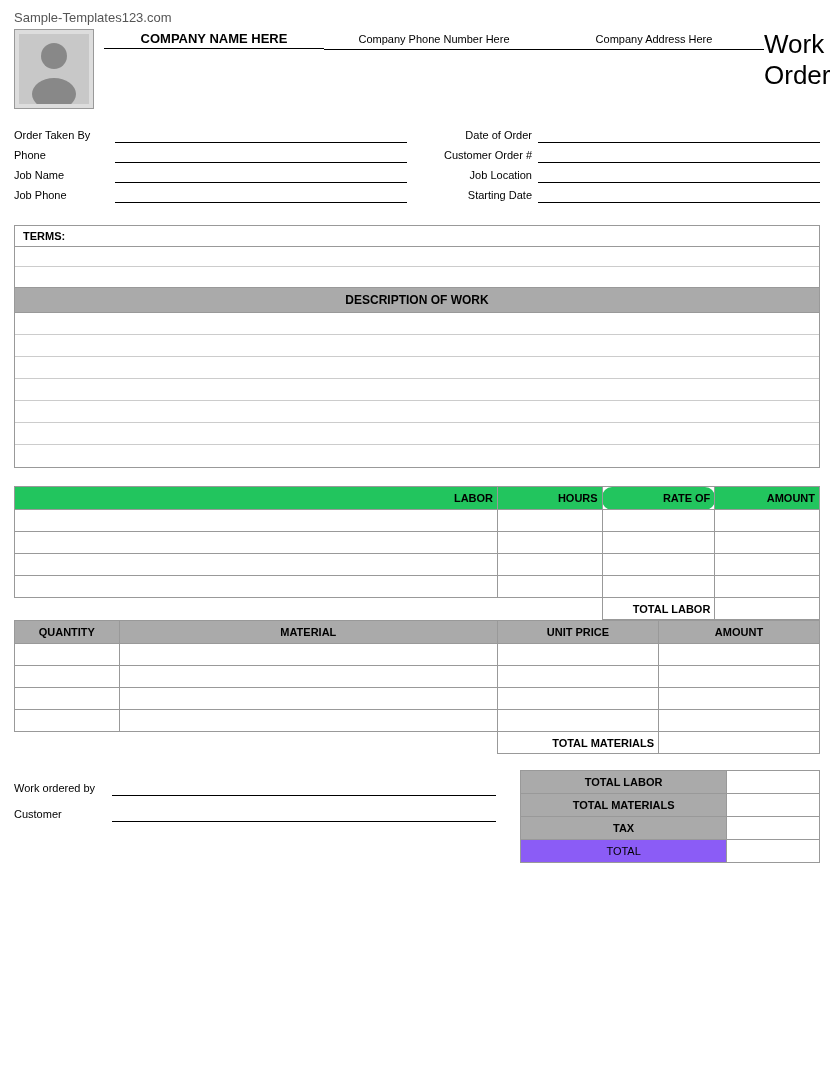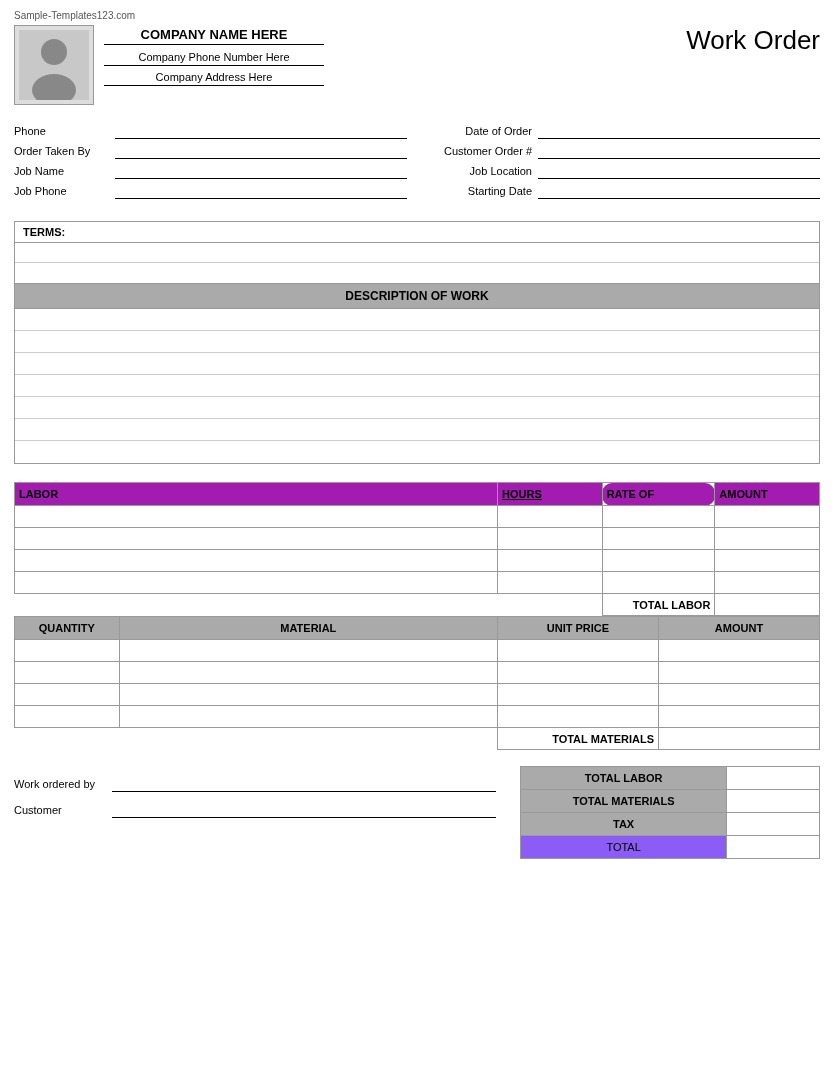--- a/index.html
+++ b/index.html
@@ -6,21 +6,21 @@
     body {
       font-family: Arial, sans-serif;
       font-size: 11px;
       background: #fff;
       color: #000;
       width: 834px;
       min-height: 1082px;
       padding: 10px 14px;
     }
     .watermark {
-      font-size: 10px;
+      font-size: 13px;
       color: #555;
       margin-bottom: 4px;
     }
     .header {
       display: flex;
       justify-content: space-between;
       align-items: flex-start;
       margin-bottom: 18px;
     }
     .header-left {
@@ -37,21 +37,21 @@
       align-items: center;
       justify-content: center;
       overflow: hidden;
     }
     .avatar svg {
       width: 70px;
       height: 70px;
     }
     .company-info {
       display: flex;
-      flex-direction: column;
+      flex-direction: row;
       justify-content: flex-end;
       padding-top: 2px;
     }
     .company-name {
       font-size: 13px;
       font-weight: bold;
       border-bottom: 1px solid #000;
       min-width: 220px;
       padding-bottom: 2px;
       margin-bottom: 4px;
@@ -132,26 +132,26 @@
     .desc-row:last-child {
       border-bottom: none;
     }
     
     .labor-table {
       width: 100%;
       border-collapse: collapse;
       margin-bottom: 0;
     }
     .labor-table th {
-      background: #a21caf;
+      background: #22c55e;
       border: 1px solid #999;
       padding: 5px 4px;
       font-size: 11px;
       font-weight: bold;
-      text-align: left;
+      text-align: right;
     }
     .labor-table td {
       border: 1px solid #999;
       height: 22px;
       padding: 2px 4px;
     }
     .total-labor-row td {
       text-align: right;
       font-weight: bold;
       font-size: 11px;
@@ -252,25 +252,25 @@
       <div class="company-line">Company Phone Number Here</div>
       <div class="company-line">Company Address Here</div>
     </div>
   </div>
   <div class="work-order-title">Work Order</div>
 </div>
 
 <div style="display:flex; gap:20px; margin-bottom:18px;">
   <div style="flex:1;">
     <div class="form-row">
+      <span class="form-label">Order Taken By</span>
+      <div class="form-line"></div>
+    </div>
+    <div class="form-row">
       <span class="form-label">Phone</span>
-      <div class="form-line"></div>
-    </div>
-    <div class="form-row">
-      <span class="form-label">Order Taken By</span>
       <div class="form-line"></div>
     </div>
     <div class="form-row">
       <span class="form-label">Job Name</span>
       <div class="form-line"></div>
     </div>
     <div class="form-row">
       <span class="form-label">Job Phone</span>
       <div class="form-line"></div>
     </div>
@@ -311,21 +311,21 @@
   <div class="desc-row"></div>
   <div class="desc-row"></div>
 </div>
 
 <div style="margin-bottom:14px;"></div>
 
 <table class="labor-table">
   <thead>
     <tr>
       <th style="width:60%;">LABOR</th>
-      <th style="width:13%;text-decoration:underline;">HOURS</th>
+      <th style="width:13%;">HOURS</th>
       <th style="width:14%;border-radius:10px;">RATE OF</th>
       <th style="width:13%;">AMOUNT</th>
     </tr>
   </thead>
   <tbody>
     <tr>
       <td></td>
       <td></td>
       <td></td>
       <td></td>

